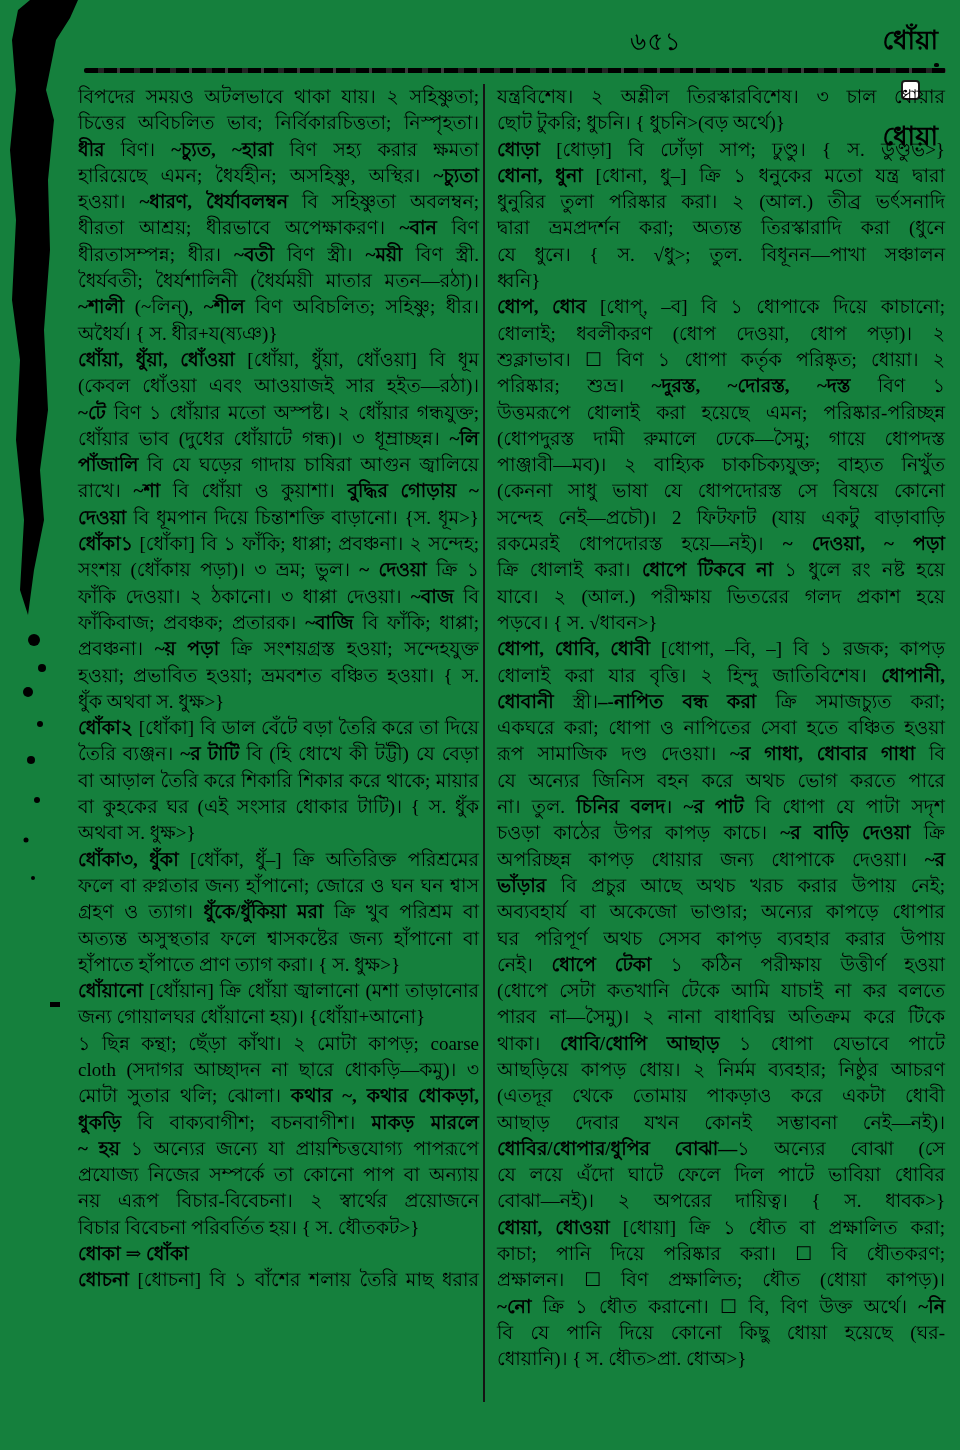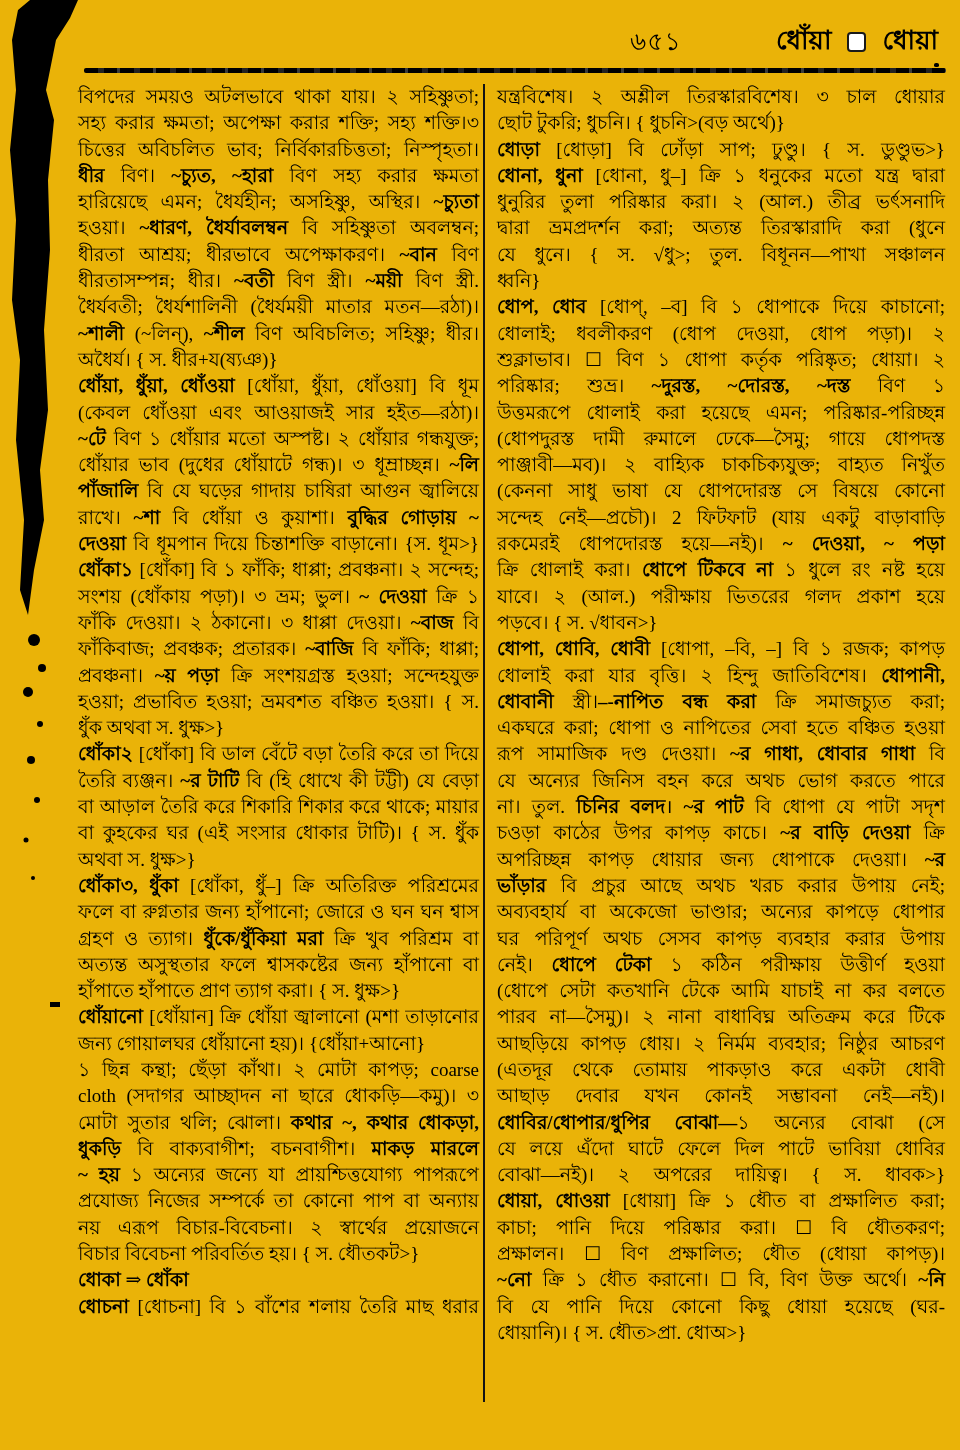--- a/index.html
+++ b/index.html
@@ -1,33 +1,33 @@
 <!DOCTYPE html>
 <html><head>
 <meta charset="utf-8">
 <style>
   html,body{margin:0;padding:0;}
   body{background:#888;}
   .page{
     position:relative;
     width:960px;height:1450px;
-    background:#eab308;
+    background:#15803d;
     color:#000;
     font-family:"Liberation Serif","DejaVu Serif",serif;
     overflow:hidden;
   }
   
   .page-number{
     position:absolute;left:630px;top:22px;
     font-size:25px;letter-spacing:1px;
   }
   .guide-words{
     position:absolute;right:22px;top:20px;
     font-size:26px;font-weight:700;
-    display:flex;align-items:center;gap:16px;
+    display:flex;align-items:center;gap:16px;flex-direction:column;
   }
   .sep-box{
     display:inline-block;width:15px;height:16px;
     border:2px solid #1a1a1a;border-radius:4px;
     background:#fff;
   }
   .head-rule{
     position:absolute;left:84px;top:68px;width:862px;height:5px;
     background:
       repeating-linear-gradient(90deg,#000 0 14px,#222 14px 20px,#000 20px 33px,#3a3a3a 33px 36px);
@@ -76,21 +76,20 @@
   <span class="page-number">৬৫১</span>
   <div class="guide-words">
     <span>ধোঁয়া</span>
     <span class="sep-box"></span>
     <span>ধোয়া</span>
   </div>
   <div class="head-rule"></div>
 
   <div class="col col-left" id="col-left">
       <div class="line">বিপদের সময়ও অটলভাবে থাকা যায়। ২ সহিষ্ণুতা;</div>
-      <div class="line">সহ্য করার ক্ষমতা; অপেক্ষা করার শক্তি; সহ্য শক্তি।৩</div>
       <div class="line">চিত্তের অবিচলিত ভাব; নির্বিকারচিত্ততা; নিস্পৃহতা।</div>
       <div class="line"><span class="bold">ধীর </span>বিণ। <span class="bold">~চ্যুত, ~হারা </span>বিণ সহ্য করার ক্ষমতা</div>
       <div class="line">হারিয়েছে এমন; ধৈর্যহীন; অসহিষ্ণু, অস্থির। <span class="bold">~চ্যুতা</span></div>
       <div class="line">হওয়া। <span class="bold">~ধারণ, ধৈর্যাবলম্বন </span>বি সহিষ্ণুতা অবলম্বন;</div>
       <div class="line">ধীরতা আশ্রয়; ধীরভাবে অপেক্ষাকরণ। <span class="bold">~বান </span>বিণ</div>
       <div class="line">ধীরতাসম্পন্ন; ধীর। <span class="bold">~বতী </span>বিণ স্ত্রী। <span class="bold">~ময়ী </span>বিণ স্ত্রী.</div>
       <div class="line">ধৈর্যবতী; ধৈর্যশালিনী (ধৈর্যময়ী মাতার মতন—রঠা)।</div>
       <div class="line"><span class="bold">~শালী </span>(~লিন্), <span class="bold">~শীল </span>বিণ অবিচলিত; সহিষ্ণু; ধীর।</div>
       <div class="line nj">অধৈর্য। { স. ধীর+য(ষ্যঞ)}</div>
       <div class="line"><span class="bold">ধোঁয়া, ধুঁয়া, ধোঁওয়া </span>[ধোঁয়া, ধুঁয়া, ধোঁওয়া] বি ধূম</div>
@@ -161,20 +160,21 @@
       <div class="line">যে অন্যের জিনিস বহন করে অথচ ভোগ করতে পারে</div>
       <div class="line">না। তুল. <span class="bold">চিনির বলদ</span>। <span class="bold">~র পাট </span>বি ধোপা যে পাটা সদৃশ</div>
       <div class="line">চওড়া কাঠের উপর কাপড় কাচে। <span class="bold">~র বাড়ি দেওয়া </span>ক্রি</div>
       <div class="line">অপরিচ্ছন্ন কাপড় ধোয়ার জন্য ধোপাকে দেওয়া। <span class="bold">~র</span></div>
       <div class="line"><span class="bold">ভাঁড়ার </span>বি প্রচুর আছে অথচ খরচ করার উপায় নেই;</div>
       <div class="line">অব্যবহার্য বা অকেজো ভাণ্ডার; অন্যের কাপড়ে ধোপার</div>
       <div class="line">ঘর পরিপূর্ণ অথচ সেসব কাপড় ব্যবহার করার উপায়</div>
       <div class="line">নেই। <span class="bold">ধোপে টেকা </span>১ কঠিন পরীক্ষায় উত্তীর্ণ হওয়া</div>
       <div class="line">(ধোপে সেটা কতখানি টেকে আমি যাচাই না কর বলতে</div>
       <div class="line">পারব না—সৈমু)। ২ নানা বাধাবিঘ্ন অতিক্রম করে টিকে</div>
+      <div class="line">থাকা। <span class="bold">ধোবি/ধোপি আছাড় </span>১ ধোপা যেভাবে পাটে</div>
       <div class="line">আছড়িয়ে কাপড় ধোয়। ২ নির্মম ব্যবহার; নিষ্ঠুর আচরণ</div>
       <div class="line">(এতদূর থেকে তোমায় পাকড়াও করে একটা ধোবী</div>
       <div class="line">আছাড় দেবার যখন কোনই সম্ভাবনা নেই—নই)।</div>
       <div class="line"><span class="bold">ধোবির/ধোপার/ধুপির বোঝা—</span>১ অন্যের বোঝা (সে</div>
       <div class="line">যে লয়ে এঁদো ঘাটে ফেলে দিল পাটে ভাবিয়া ধোবির</div>
       <div class="line">বোঝা—নই)। ২ অপরের দায়িত্ব। { স. ধাবক&gt;}</div>
       <div class="line"><span class="bold">ধোয়া, ধোওয়া </span>[ধোয়া] ক্রি ১ ধৌত বা প্রক্ষালিত করা;</div>
       <div class="line">কাচা; পানি দিয়ে পরিষ্কার করা। ☐ বি ধৌতকরণ;</div>
       <div class="line">প্রক্ষালন। ☐ বিণ প্রক্ষালিত; ধৌত (ধোয়া কাপড়)।</div>
       <div class="line"><span class="bold">~নো </span>ক্রি ১ ধৌত করানো। ☐ বি, বিণ উক্ত অর্থে। <span class="bold">~নি</span></div>

